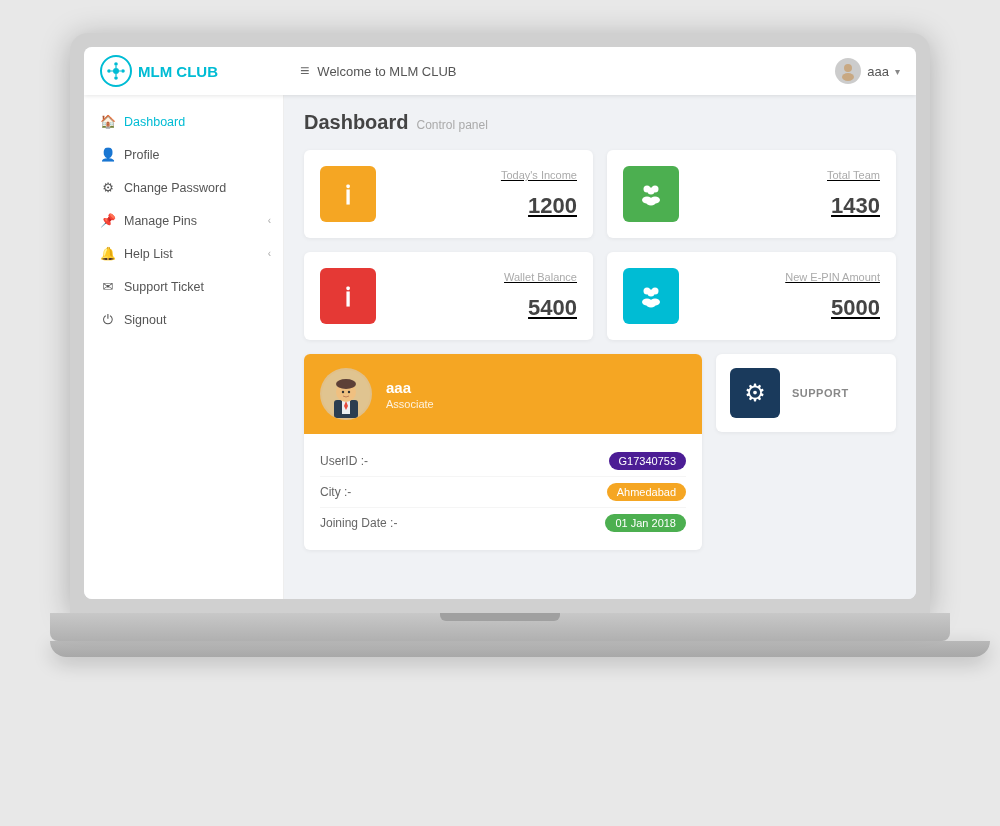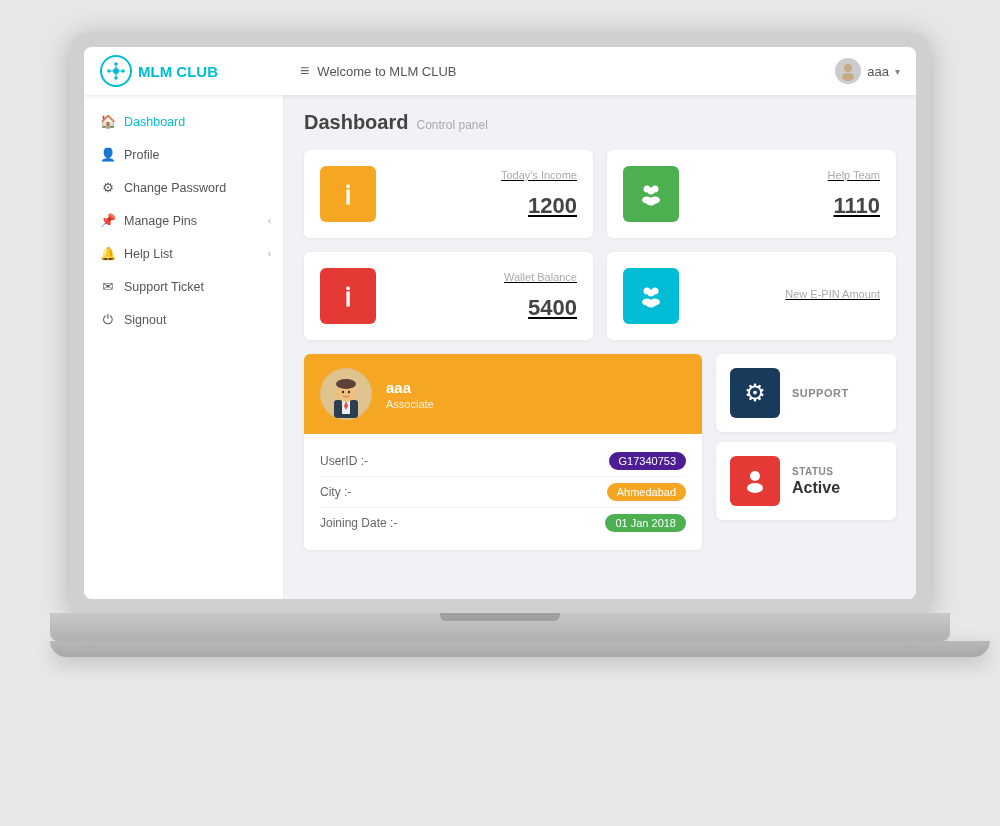--- a/index.html
+++ b/index.html
@@ -490,22 +490,22 @@
                 <svg width="28" height="28" viewBox="0 0 28 28" fill="white">
                   <circle cx="10" cy="9" r="3.5"></circle>
                   <circle cx="18" cy="9" r="3.5"></circle>
                   <circle cx="14" cy="11" r="3.5"></circle>
                   <ellipse cx="10" cy="20" rx="5" ry="3.5"></ellipse>
                   <ellipse cx="18" cy="20" rx="5" ry="3.5"></ellipse>
                   <ellipse cx="14" cy="22" rx="5" ry="3.5"></ellipse>
                 </svg>
               </div>
               <div class="stat-info">
-                <div class="stat-label">Help Team</div>
-                <div class="stat-value">1110</div>
+                <div class="stat-label">Total Team</div>
+                <div class="stat-value">1430</div>
               </div>
             </div>
 
             <div class="stat-card">
               <div class="stat-icon-box" style="background:#e53935;">
                 <span style="font-size:26px;color:#fff;font-weight:bold;">ℹ</span>
               </div>
               <div class="stat-info">
                 <div class="stat-label">Wallet Balance</div>
                 <div class="stat-value">5400</div>
@@ -518,20 +518,21 @@
                   <circle cx="10" cy="9" r="3.5"></circle>
                   <circle cx="18" cy="9" r="3.5"></circle>
                   <circle cx="14" cy="11" r="3.5"></circle>
                   <ellipse cx="10" cy="20" rx="5" ry="3.5"></ellipse>
                   <ellipse cx="18" cy="20" rx="5" ry="3.5"></ellipse>
                   <ellipse cx="14" cy="22" rx="5" ry="3.5"></ellipse>
                 </svg>
               </div>
               <div class="stat-info">
                 <div class="stat-label">New E-PIN Amount</div>
+                <div class="stat-value">5000</div>
               </div>
             </div>
 
           </div>
 
           <div class="bottom-section">
 
             <div class="profile-card">
               <div class="profile-header">
                 <div class="profile-avatar">
@@ -579,32 +580,20 @@
 
               <div class="support-card">
                 <div class="support-icon-box" style="background:#1a3a5c;">
                   <span style="font-size:24px;">⚙</span>
                 </div>
                 <div>
                   <div class="support-label">SUPPORT</div>
                 </div>
               </div>
 
-              <div class="support-card">
-                <div class="support-icon-box" style="background:#e53935;">
-                  <svg width="28" height="28" viewBox="0 0 28 28" fill="white">
-                    <circle cx="14" cy="9" r="5"></circle>
-                    <ellipse cx="14" cy="21" rx="8" ry="5"></ellipse>
-                  </svg>
-                </div>
-                <div>
-                  <div class="status-label">STATUS</div>
-                  <div class="status-value">Active</div>
-                </div>
-              </div>
 
             </div>
 
           </div>
 
         </div>
       </div>
 
     </div>
   </div>

